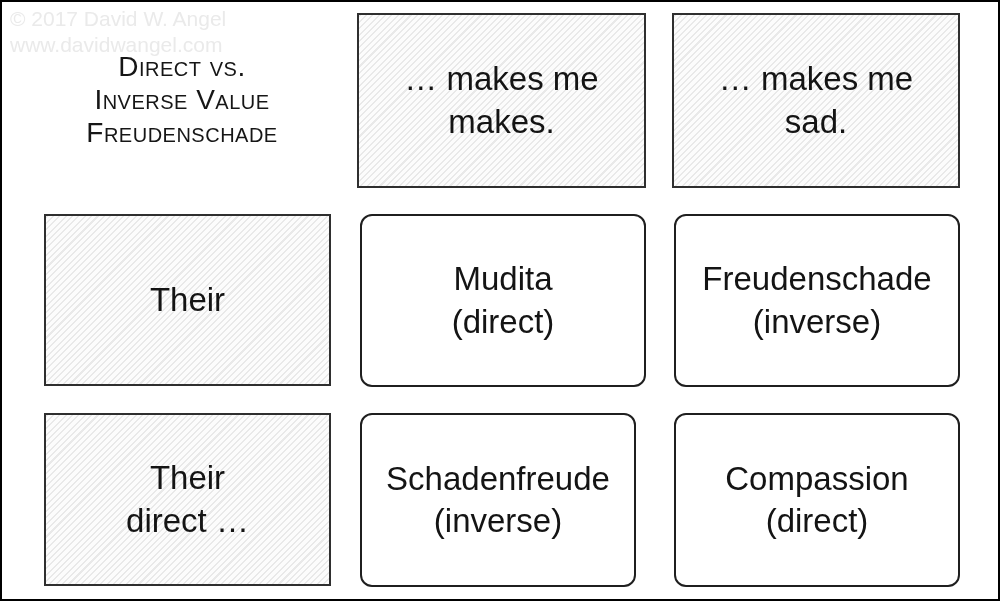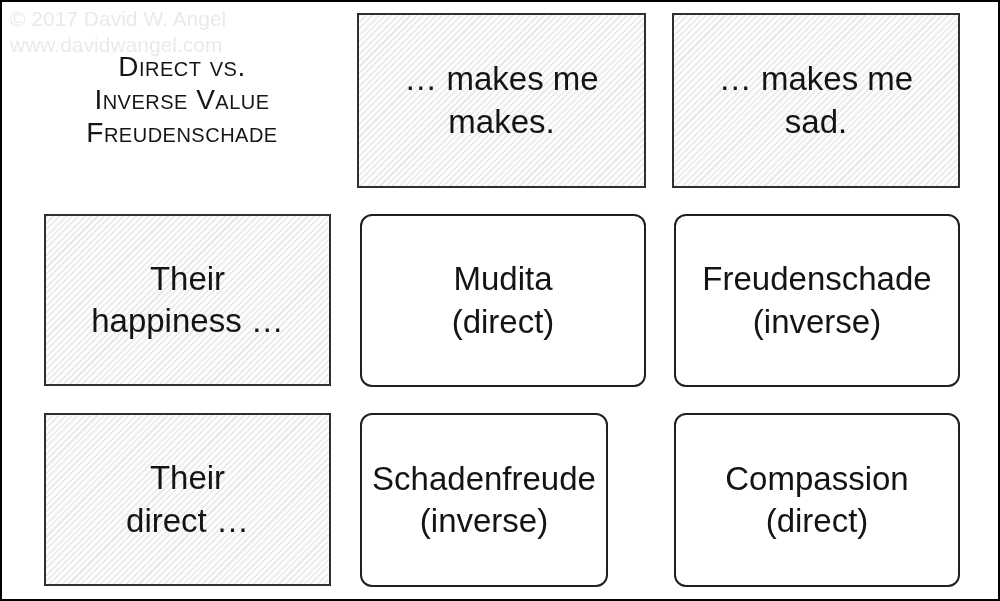--- a/index.html
+++ b/index.html
@@ -70,21 +70,21 @@
   }
   .line { display: block; }
 
   
   .pos-col-header-1 { left: 355px; top: 11px;  width: 289px; height: 175px; }
   .pos-col-header-2 { left: 670px; top: 11px;  width: 288px; height: 175px; }
   .pos-row-header-1 { left: 42px;  top: 212px; width: 287px; height: 172px; }
   .pos-row-header-2 { left: 42px;  top: 411px; width: 287px; height: 173px; }
   .pos-cell-1 { left: 358px; top: 212px; width: 286px; height: 173px; }
   .pos-cell-2 { left: 672px; top: 212px; width: 286px; height: 173px; }
-  .pos-cell-3 { left: 358px; top: 411px; width: 248px; height: 174px; }
+  .pos-cell-3 { left: 358px; top: 411px; width: 276px; height: 174px; }
   .pos-cell-4 { left: 672px; top: 411px; width: 286px; height: 174px; }
 </style>
 </head>
 <body>
 
 <div class="frame">
 
   <div class="watermark">
     <span class="line">© 2017 David W. Angel</span>
     <span class="line">www.davidwangel.com</span>
@@ -101,21 +101,20 @@
     <span class="line">makes.</span>
   </div>
 
   <div class="box header-box pos-col-header-2">
     <span class="line">… makes me</span>
     <span class="line">sad.</span>
   </div>
 
   <div class="box header-box pos-row-header-1">
     <span class="line">Their</span>
-    <span class="line">happiness …</span>
   </div>
 
   <div class="box header-box pos-row-header-2">
     <span class="line">Their</span>
     <span class="line">direct …</span>
   </div>
 
   <div class="box cell-box pos-cell-1">
     <span class="line">Mudita</span>
     <span class="line">(direct)</span>

